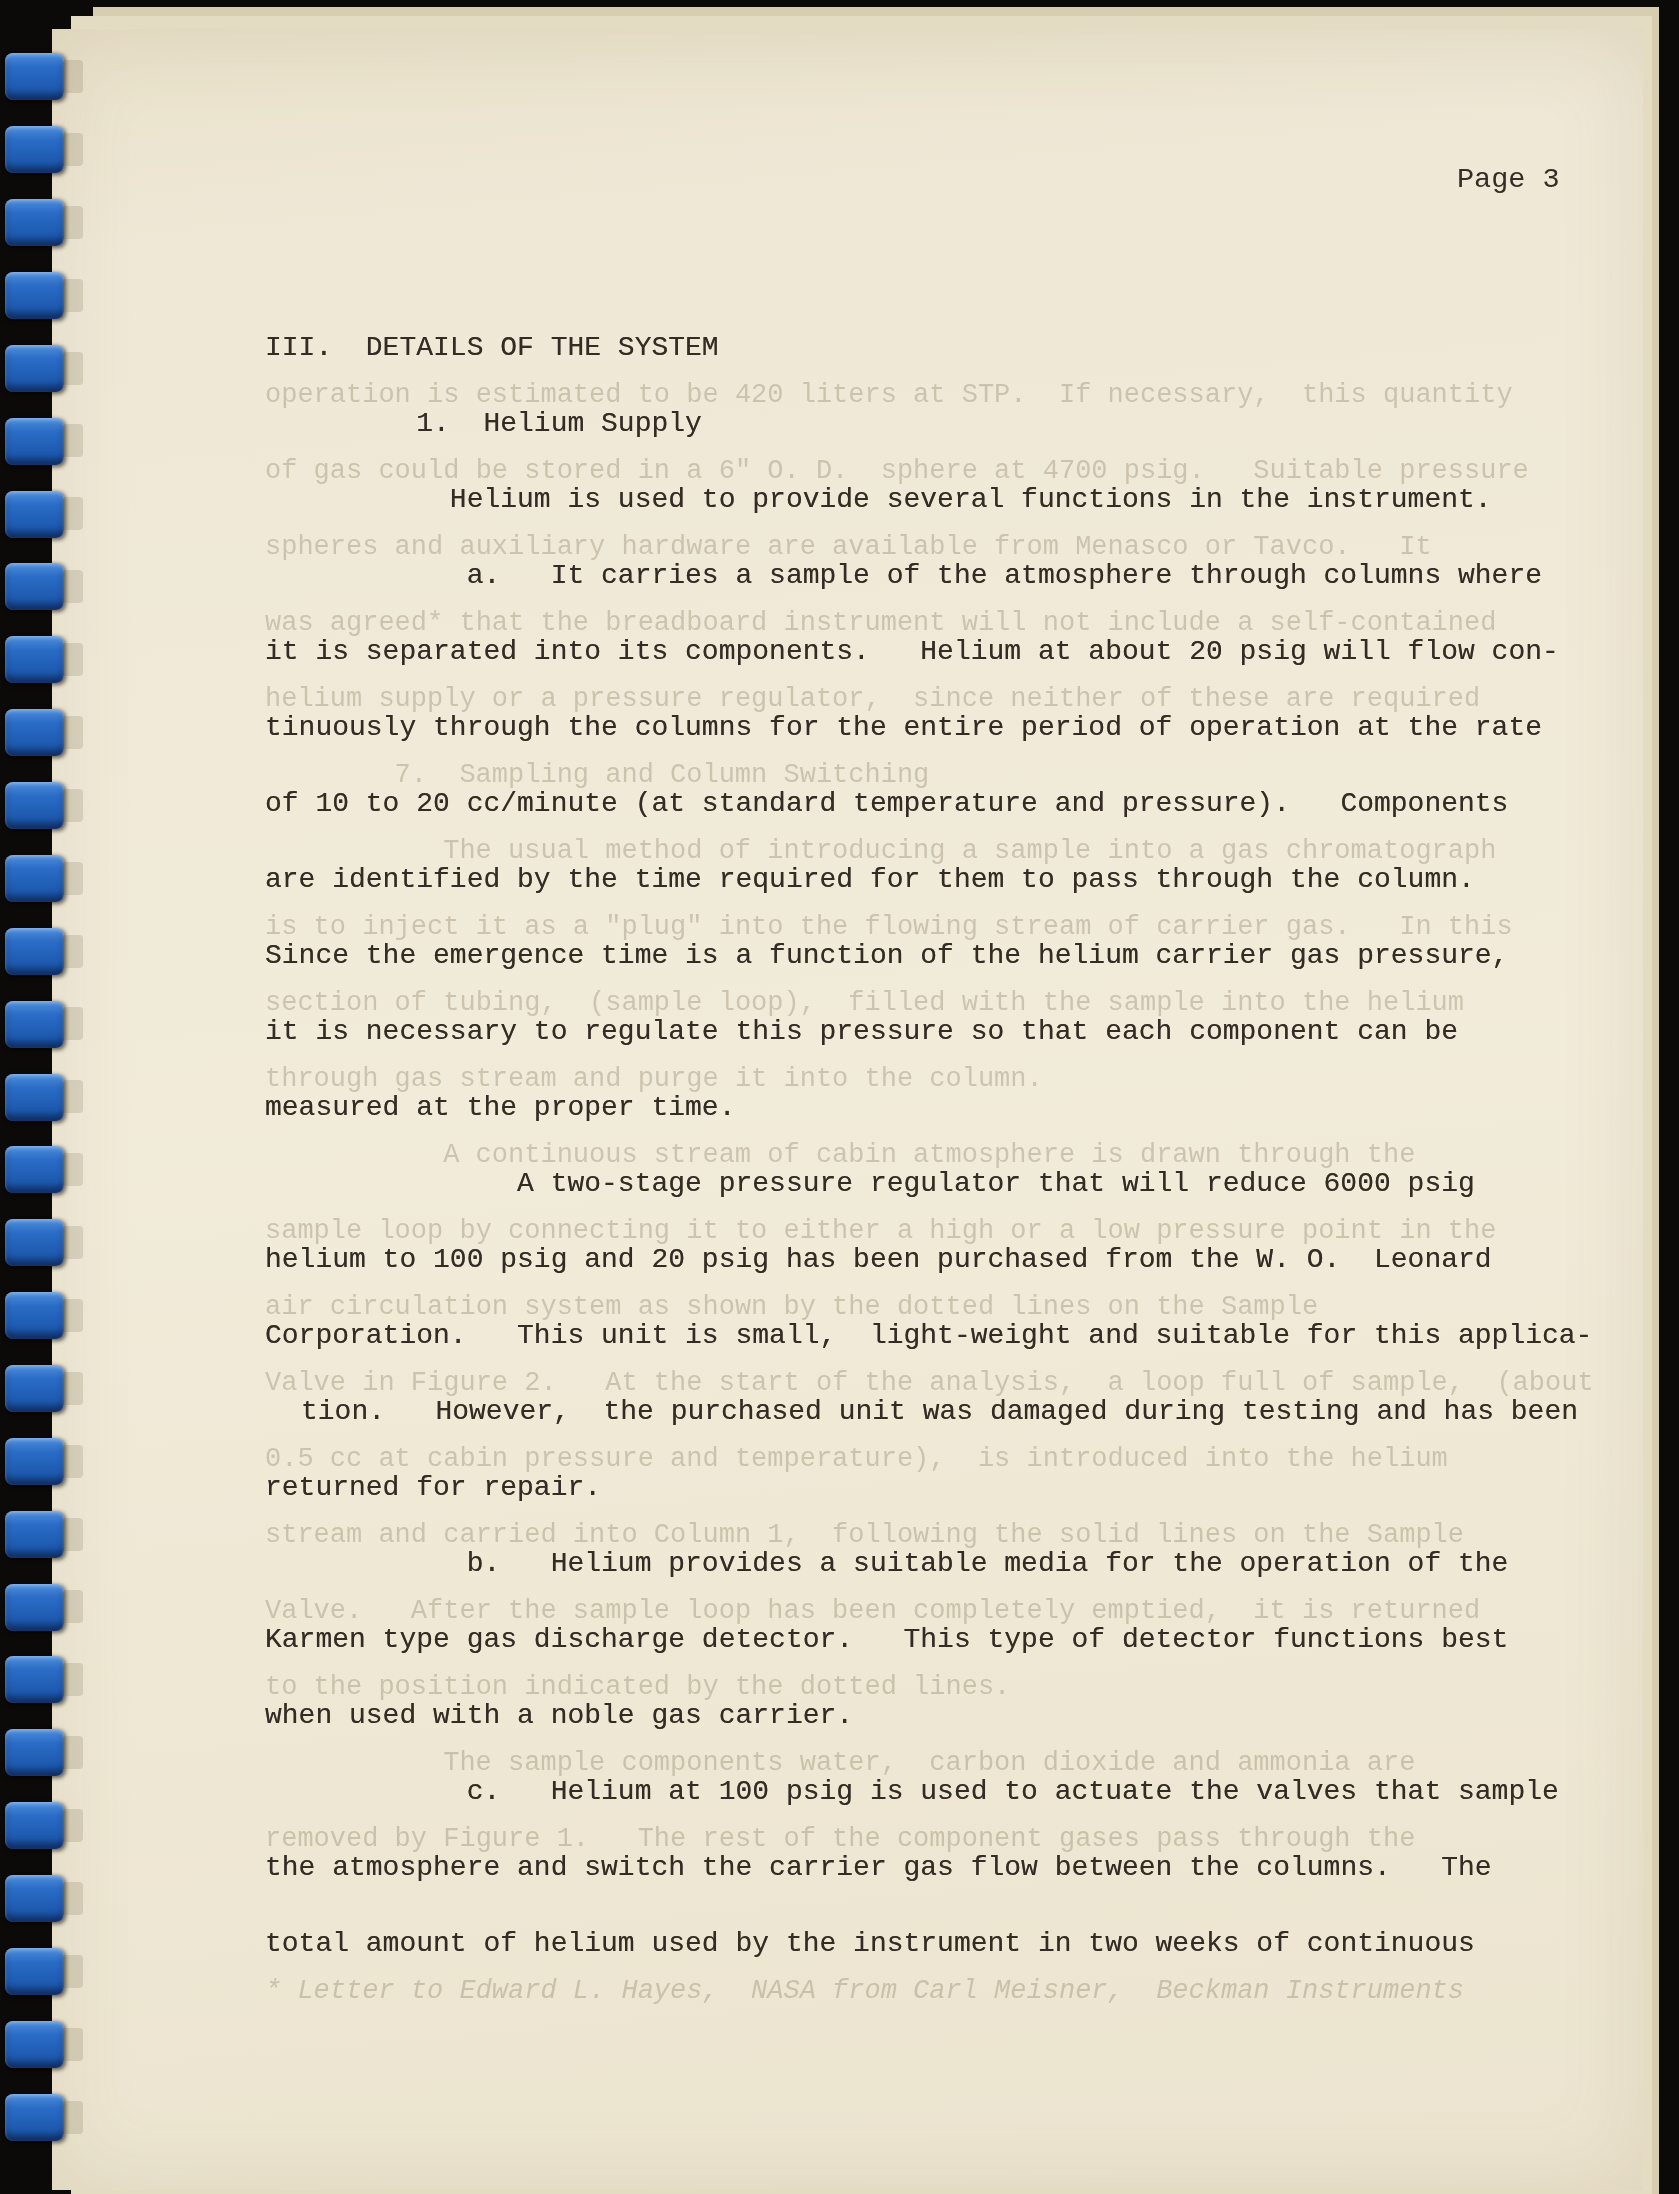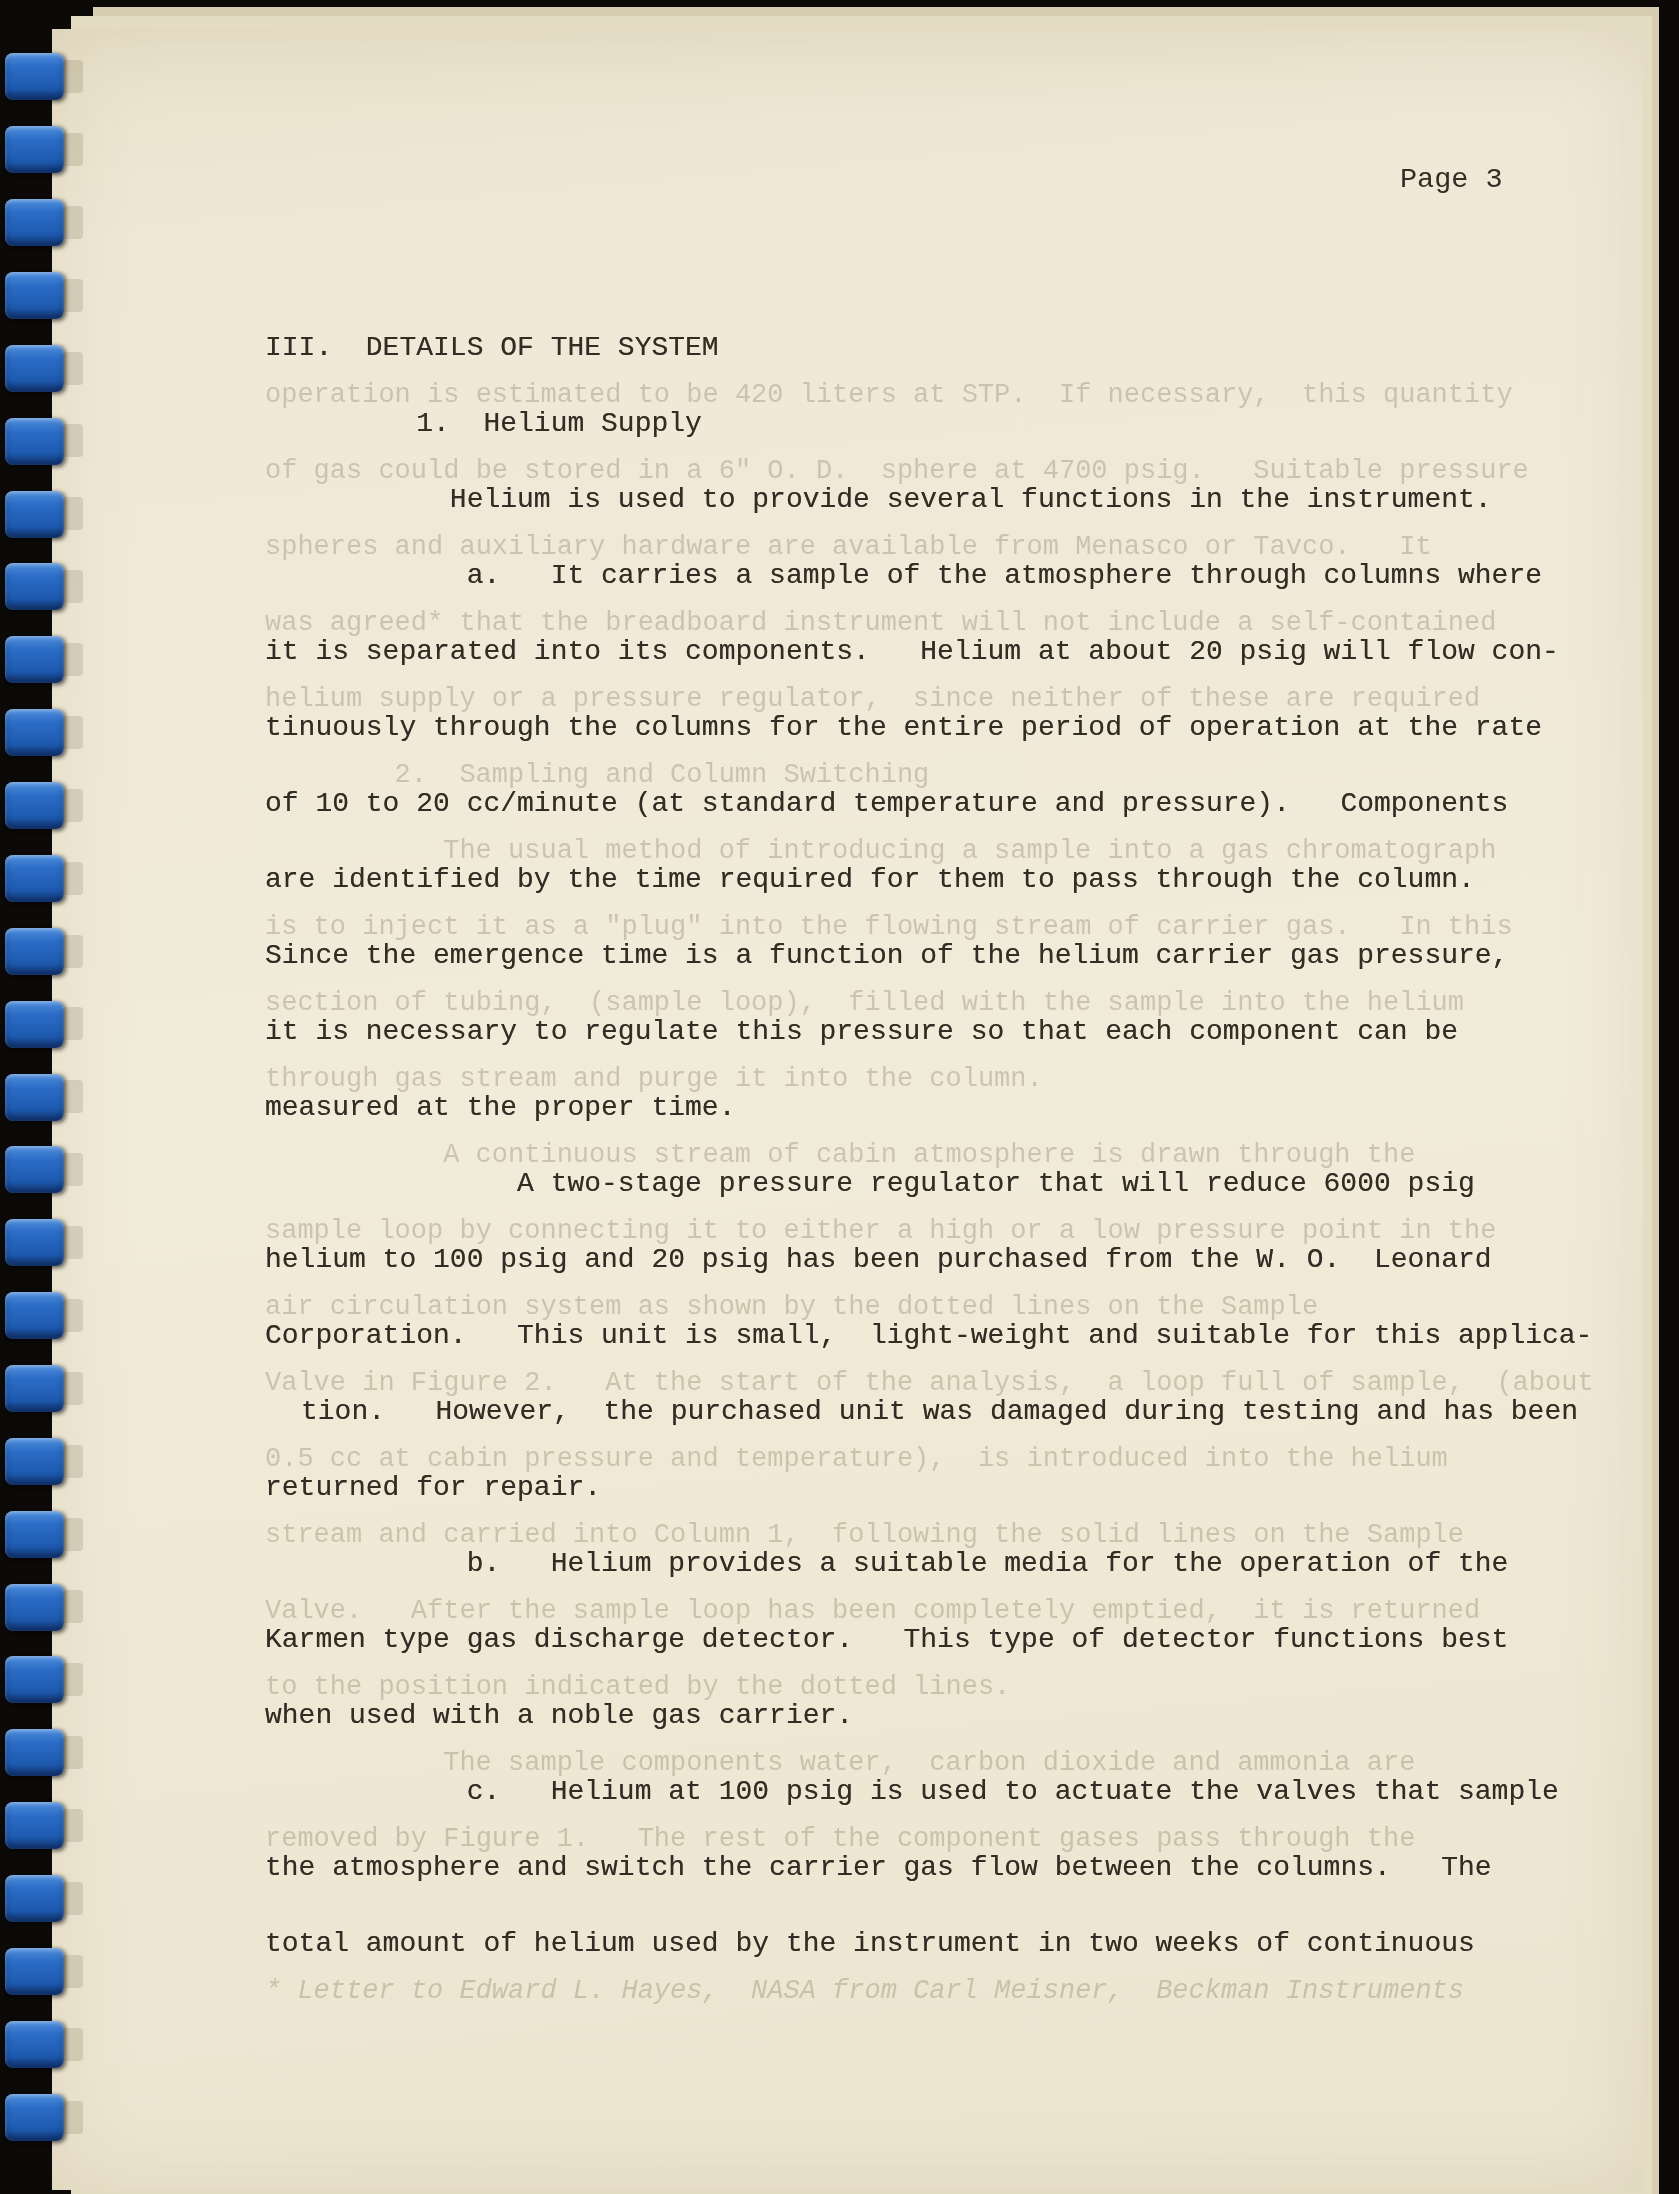--- a/index.html
+++ b/index.html
@@ -39,21 +39,21 @@
   }
   .slot {
     position: absolute;
     left: 63px; top: 6.8px;
     width: 20px; height: 33px;
     border-radius: 3.7px;
     background: rgba(95, 82, 52, 0.16);
   }
   .page-label {
     position: absolute;
-    left: 1348px; top: 134px;
+    left: 1405px; top: 134px;
     font-size: 28.5px;
     color: #332d25;
     white-space: pre;
   }
   .textlayer {
     position: absolute;
     left: 213px; top: 281px;
     width: 1351px;
     font-size: 28px;
     line-height: 76px;
@@ -86,21 +86,21 @@
 <div class="behind-1"></div>
 
 <div class="paper">
   <div class="page-label">Page 3</div>
   <div class="ghostlayer" id="ghost">
       <div class="line" style="padding-left: 0ch;">operation is estimated to be 420 liters at STP.  If necessary,  this quantity</div>
       <div class="line" style="padding-left: 0ch;">of gas could be stored in a 6" O. D.  sphere at 4700 psig.   Suitable pressure</div>
       <div class="line" style="padding-left: 0ch;">spheres and auxiliary hardware are available from Menasco or Tavco.   It</div>
       <div class="line" style="padding-left: 0ch;">was agreed* that the breadboard instrument will not include a self-contained</div>
       <div class="line" style="padding-left: 0ch;">helium supply or a pressure regulator,  since neither of these are required</div>
-      <div class="line" style="padding-left: 8ch;">2.  Sampling and Column Switching</div>
+      <div class="line" style="padding-left: 8ch;">7.  Sampling and Column Switching</div>
       <div class="line" style="padding-left: 11ch;">The usual method of introducing a sample into a gas chromatograph</div>
       <div class="line" style="padding-left: 0ch;">is to inject it as a "plug" into the flowing stream of carrier gas.   In this</div>
       <div class="line" style="padding-left: 0ch;">section of tubing,  (sample loop),  filled with the sample into the helium</div>
       <div class="line" style="padding-left: 0ch;">through gas stream and purge it into the column.</div>
       <div class="line" style="padding-left: 11ch;">A continuous stream of cabin atmosphere is drawn through the</div>
       <div class="line" style="padding-left: 0ch;">sample loop by connecting it to either a high or a low pressure point in the</div>
       <div class="line" style="padding-left: 0ch;">air circulation system as shown by the dotted lines on the Sample</div>
       <div class="line" style="padding-left: 0ch;">Valve in Figure 2.   At the start of the analysis,  a loop full of sample,  (about</div>
       <div class="line" style="padding-left: 0ch;">0.5 cc at cabin pressure and temperature),  is introduced into the helium</div>
       <div class="line" style="padding-left: 0ch;">stream and carried into Column 1,  following the solid lines on the Sample</div>

